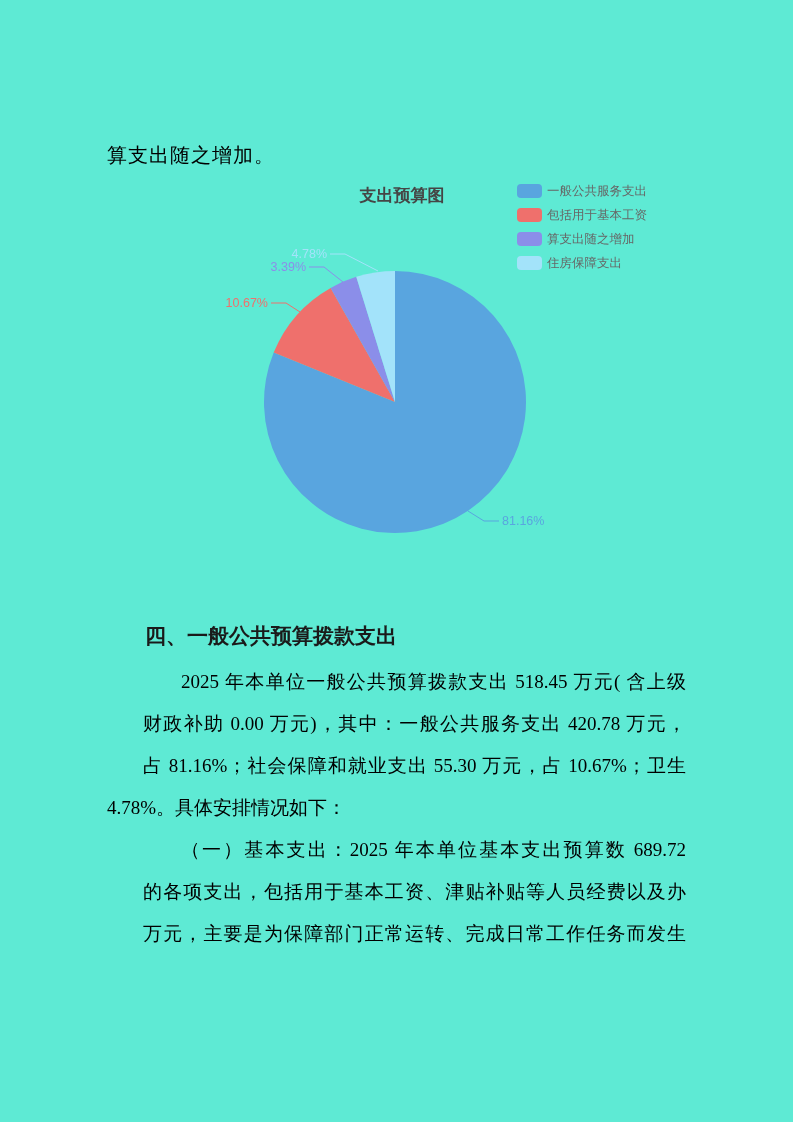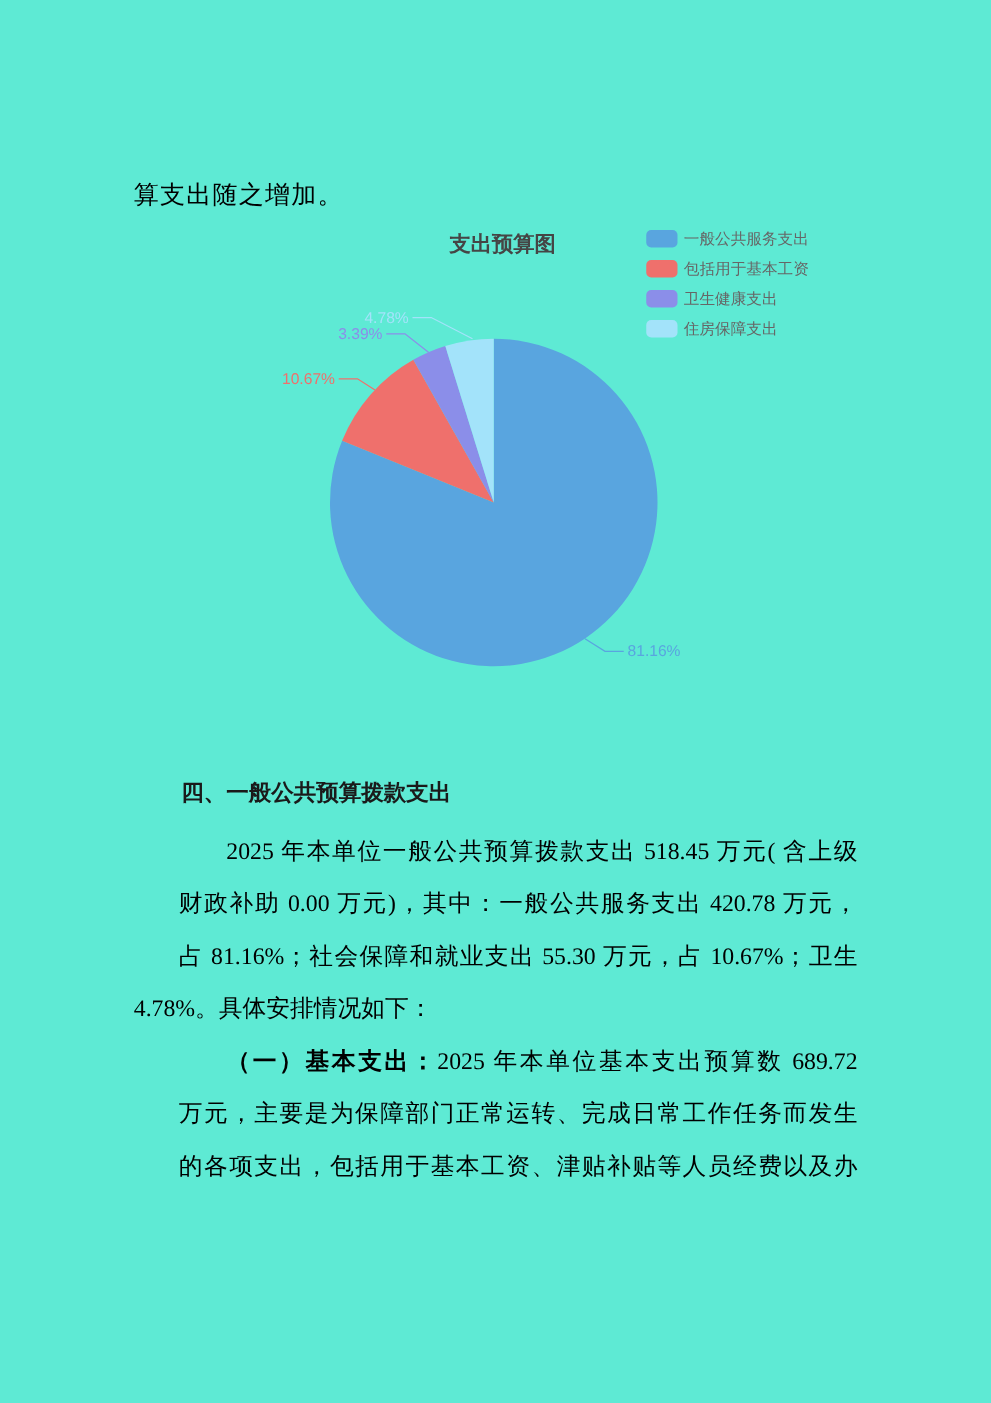--- a/index.html
+++ b/index.html
@@ -27,30 +27,30 @@
     position:absolute;left:517px;top:184px;
     font-family:"Liberation Sans","DejaVu Sans",sans-serif;
   }
   .legend-row{display:flex;align-items:center;height:14px;margin-bottom:10px;cursor:pointer;}
   .legend-swatch{width:25px;height:14px;border-radius:4px;flex:0 0 auto;}
   .legend-label{margin-left:5px;font-size:12.5px;color:#666;white-space:nowrap;}
   
   .heading{
     position:absolute;left:145px;top:622px;width:560px;
     font-family:"Liberation Sans","DejaVu Sans",sans-serif;
-    font-weight:700;font-size:18px;color:#1a1a1a;
+    font-weight:700;font-size:21px;color:#1a1a1a;
   }
   .bodytext{
     position:absolute;left:107px;top:661px;width:579px;
     font-size:19px;line-height:42px;
   }
   .line{height:42px;white-space:nowrap;}
   .just{white-space:normal;text-align:justify;text-align-last:justify;margin-left:36px;}
   .ind{text-indent:38px;}
-  .lead-bold{font-weight:700;}
+  .lead-bold{font-weight:400;}
 </style>
 </head>
 <body>
 
 <div class="page">
 
   <div class="intro">算支出随之增加。</div>
 
   <div class="chart-title">支出预算图</div>
 
@@ -73,33 +73,33 @@
     <div class="legend-row">
       <span class="legend-swatch" style="background: rgb(89, 165, 223);"></span>
       <span class="legend-label">一般公共服务支出</span>
     </div>
     <div class="legend-row">
       <span class="legend-swatch" style="background: rgb(239, 112, 108);"></span>
       <span class="legend-label">包括用于基本工资</span>
     </div>
     <div class="legend-row">
       <span class="legend-swatch" style="background: rgb(139, 142, 233);"></span>
-      <span class="legend-label">卫生健康支出</span>
+      <span class="legend-label">算支出随之增加</span>
     </div>
     <div class="legend-row">
       <span class="legend-swatch" style="background: rgb(163, 227, 250);"></span>
       <span class="legend-label">住房保障支出</span>
     </div>
   </div>
 
   <div class="heading">四、一般公共预算拨款支出</div>
 
   <div class="bodytext">
     <div class="line just ind">2025 年本单位一般公共预算拨款支出 518.45 万元( 含上级</div>
     <div class="line just">财政补助 0.00 万元)，其中：一般公共服务支出 420.78 万元，</div>
     <div class="line just">占 81.16%；社会保障和就业支出 55.30 万元，占 10.67%；卫生</div>
     <div class="line">4.78%。具体安排情况如下：</div>
     <div class="line just ind"><span class="lead-bold">（一）基本支出：</span><span>2025 年本单位基本支出预算数 689.72</span></div>
+    <div class="line just">的各项支出，包括用于基本工资、津贴补贴等人员经费以及办</div>
     <div class="line just">万元，主要是为保障部门正常运转、完成日常工作任务而发生</div>
-    <div class="line just">的各项支出，包括用于基本工资、津贴补贴等人员经费以及办</div>
   </div>
 
 </div>
 
 </body></html>

